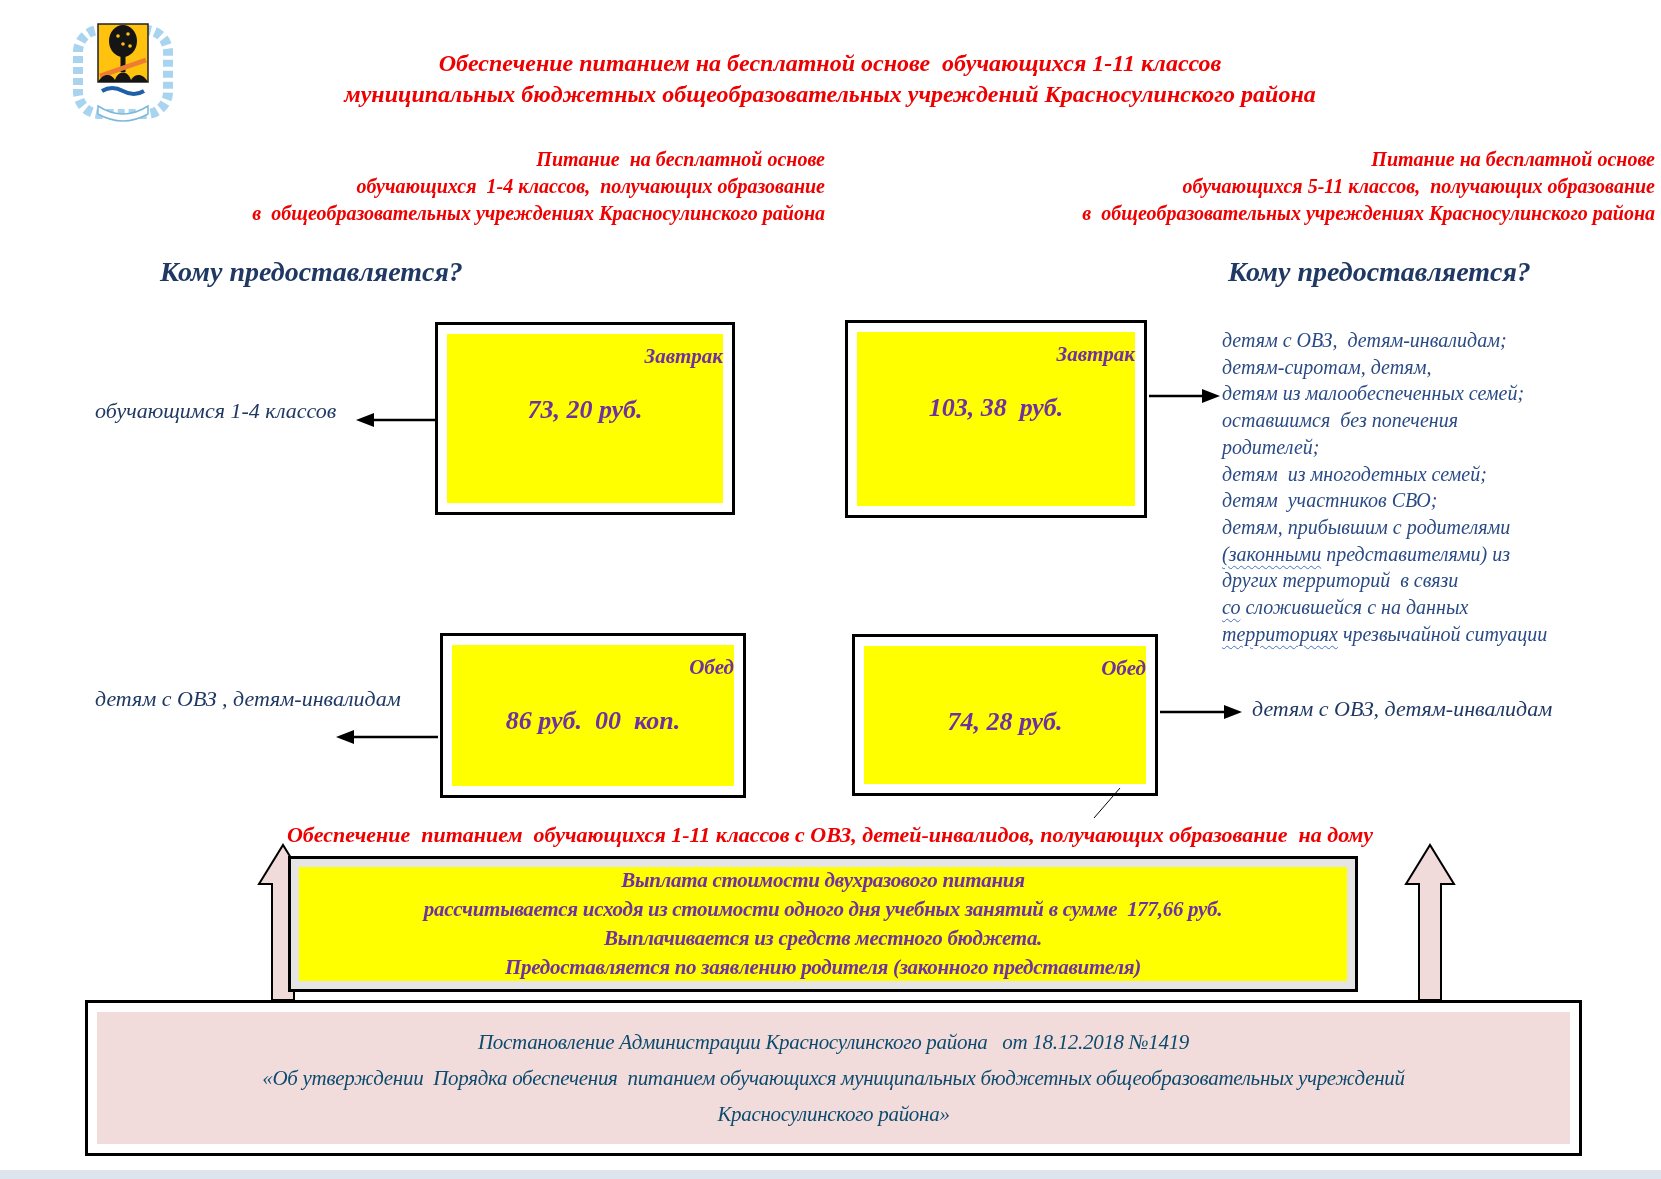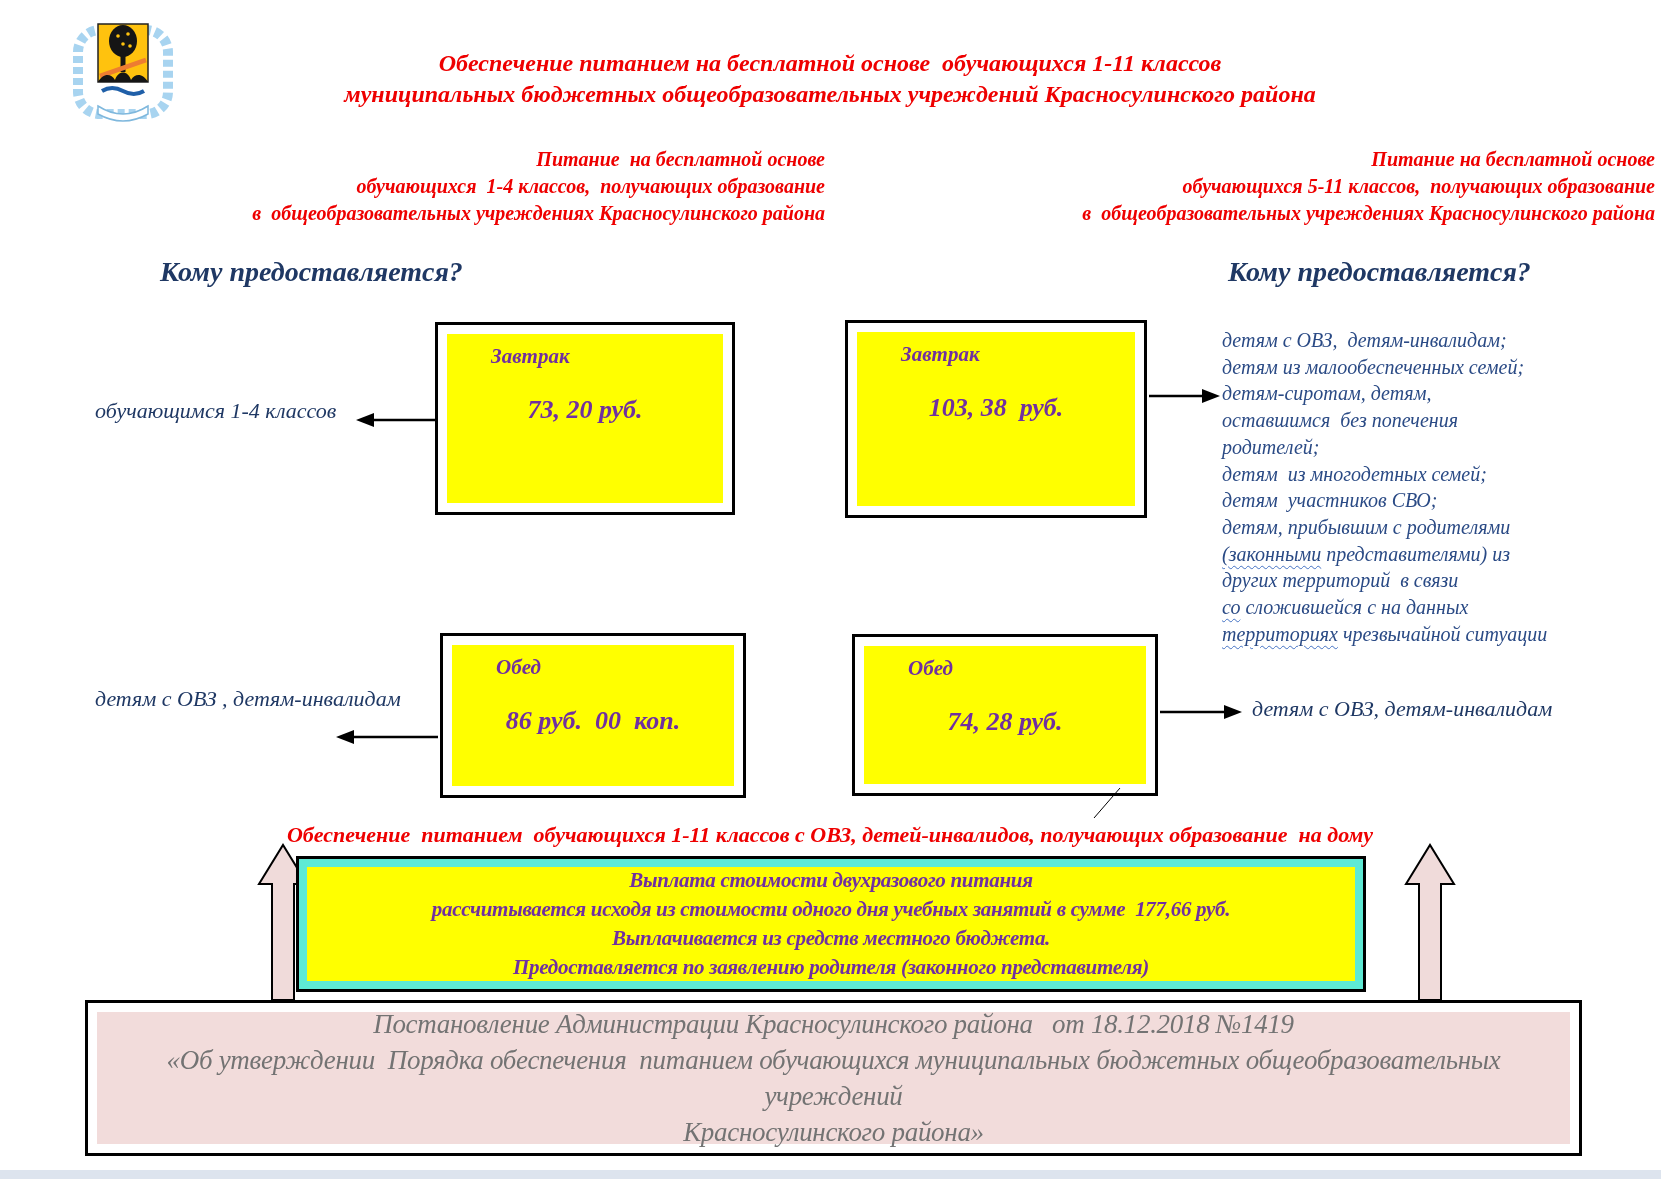--- a/index.html
+++ b/index.html
@@ -15,21 +15,21 @@
               line-height:27px;text-align:right;}
   .col-header.left{top:146px;left:85px;width:740px;}
   .col-header.right{top:146px;left:875px;width:780px;}
   .question{color:#1f3864;font-weight:bold;font-style:italic;font-size:28px;}
   .q-left{top:256px;left:160px;}
   .q-right{top:256px;left:1228px;}
 
   
   .price-box{box-sizing:border-box;border:3px solid #000;background:#fff;padding:9px;}
   .box-inner{background:#ffff00;width:100%;height:100%;box-sizing:border-box;padding-top:10px;}
-  .box-title{color:#7030a0;font-weight:bold;font-style:italic;font-size:21px;text-align:left;margin:0;padding-left:44px;}
+  .box-title{color:#7030a0;font-weight:bold;font-style:italic;font-size:21px;text-align:right;margin:0;padding-left:44px;}
   .box-price{color:#7030a0;font-weight:bold;font-style:italic;font-size:26px;text-align:center;margin-top:26px;}
   .bx-breakfast-left{left:435px;top:322px;width:300px;height:193px;}
   .bx-breakfast-right{left:845px;top:320px;width:302px;height:198px;}
   .bx-lunch-left{left:440px;top:633px;width:306px;height:165px;}
   .bx-lunch-right{left:852px;top:634px;width:306px;height:162px;}
 
   
   .side-label{color:#1f3864;font-style:italic;font-size:22px;}
   .lbl-1-4{top:398px;left:95px;}
   .lbl-ovz-left{top:686px;left:95px;}
@@ -37,31 +37,31 @@
 
   
   .elig{top:327px;left:1222px;width:436px;color:#2a4a85;font-style:italic;
         font-size:20px;line-height:26.7px;}
   .wavy{text-decoration:underline;text-decoration-style:wavy;
         text-decoration-color:#4472c4;text-decoration-thickness:1px;text-underline-offset:4px;}
 
   
   .home-heading{top:822px;left:150px;width:1360px;text-align:center;color:#ee0000;
                 font-weight:bold;font-style:italic;font-size:22px;}
-  .pay-box{left:296px;top:856px;width:1070px;height:136px;box-sizing:border-box;
-           border:3px solid #000;background:#5eead4;padding:8px;}
+  .pay-box{left:288px;top:856px;width:1070px;height:136px;box-sizing:border-box;
+           border:3px solid #000;background:#e5e5e5;padding:8px;}
   .pay-inner{background:#ffff00;width:100%;height:100%;box-sizing:border-box;
              display:flex;flex-direction:column;justify-content:center;}
   .pay-line{color:#7030a0;font-weight:bold;font-style:italic;font-size:21px;
             line-height:29px;text-align:center;letter-spacing:-0.3px;}
   .res-box{left:85px;top:1000px;width:1497px;height:156px;box-sizing:border-box;
            border:3px solid #000;background:#fff;padding:9px;}
   .res-inner{background:#f2dcdb;width:100%;height:100%;box-sizing:border-box;
              display:flex;flex-direction:column;justify-content:center;}
-  .res-line{color:#737373;font-style:italic;font-size:27px;line-height:36px;
+  .res-line{color:#0c4a6e;font-style:italic;font-size:21px;line-height:36px;
             text-align:center;letter-spacing:-0.3px;}
   .bottom-strip{left:0;top:1170px;width:1661px;height:9px;background:#dde4ee;}
 
   svg.overlay{left:0;top:0;width:1661px;height:1179px;pointer-events:none;}
   svg.emblem{left:68px;top:10px;width:110px;height:115px;}
 </style>
 </head>
 <body>
 
 <div class="canvas">
@@ -124,22 +124,22 @@
       <div class="box-price pre">74, 28 руб.</div>
     </div>
   </div>
 
   <div class="abs side-label lbl-1-4 pre">обучающимся 1-4 классов</div>
   <div class="abs side-label lbl-ovz-left pre">детям с ОВЗ , детям-инвалидам</div>
   <div class="abs side-label lbl-ovz-right pre">детям с ОВЗ, детям-инвалидам</div>
 
   <div class="abs elig">
     <div class="pre"><span class="wavy"></span><span>детям с ОВЗ,  детям-инвалидам;</span></div>
+    <div class="pre"><span class="wavy"></span><span>детям-сиротам, детям,</span></div>
     <div class="pre"><span class="wavy"></span><span>детям из малообеспеченных семей;</span></div>
-    <div class="pre"><span class="wavy"></span><span>детям-сиротам, детям,</span></div>
     <div class="pre"><span class="wavy"></span><span>оставшимся  без попечения</span></div>
     <div class="pre"><span class="wavy"></span><span>родителей;</span></div>
     <div class="pre"><span class="wavy"></span><span>детям  из многодетных семей;</span></div>
     <div class="pre"><span class="wavy"></span><span>детям  участников СВО;</span></div>
     <div class="pre"><span class="wavy"></span><span>детям, прибывшим с родителями</span></div>
     <div class="pre"><span class="wavy">(законными</span><span> представителями) из</span></div>
     <div class="pre"><span class="wavy"></span><span>других территорий  в связи</span></div>
     <div class="pre"><span class="wavy">со</span><span> сложившейся с на данных</span></div>
     <div class="pre"><span class="wavy">территориях</span><span> чрезвычайной ситуации</span></div>
   </div>

